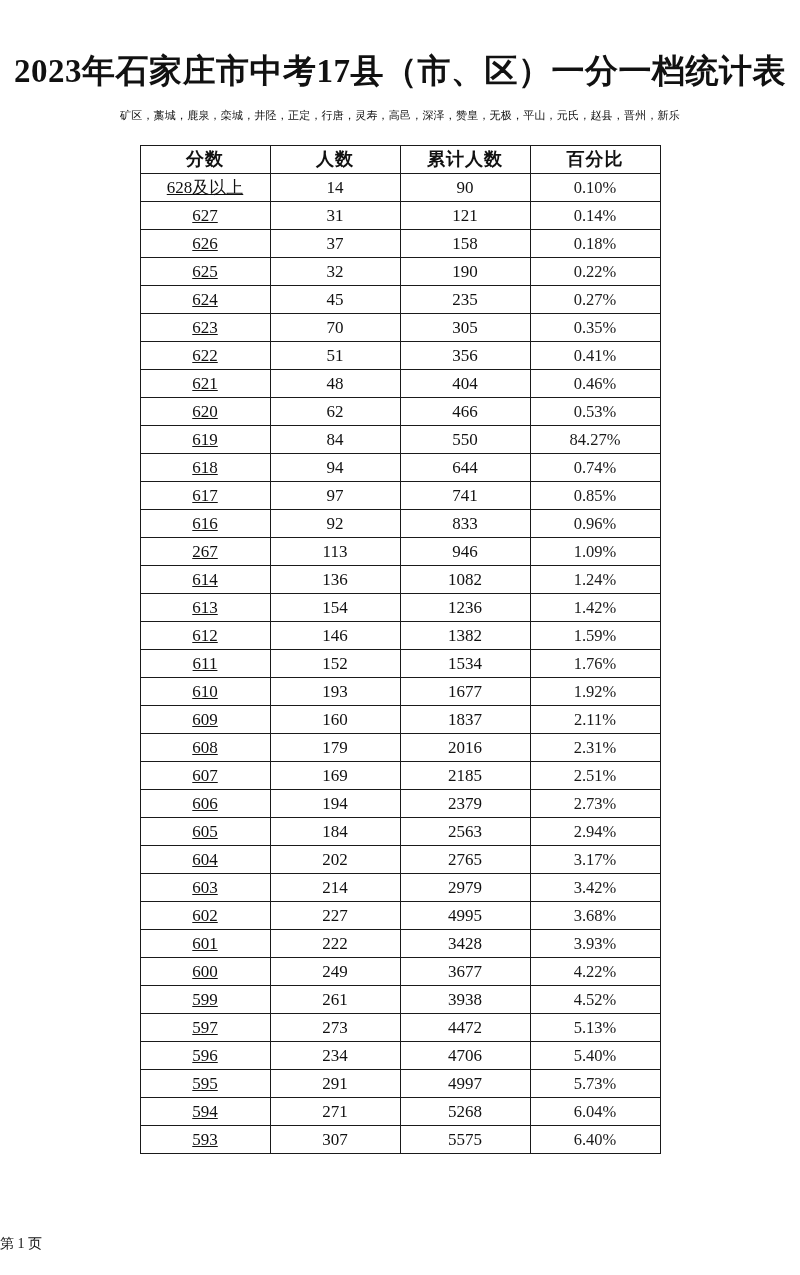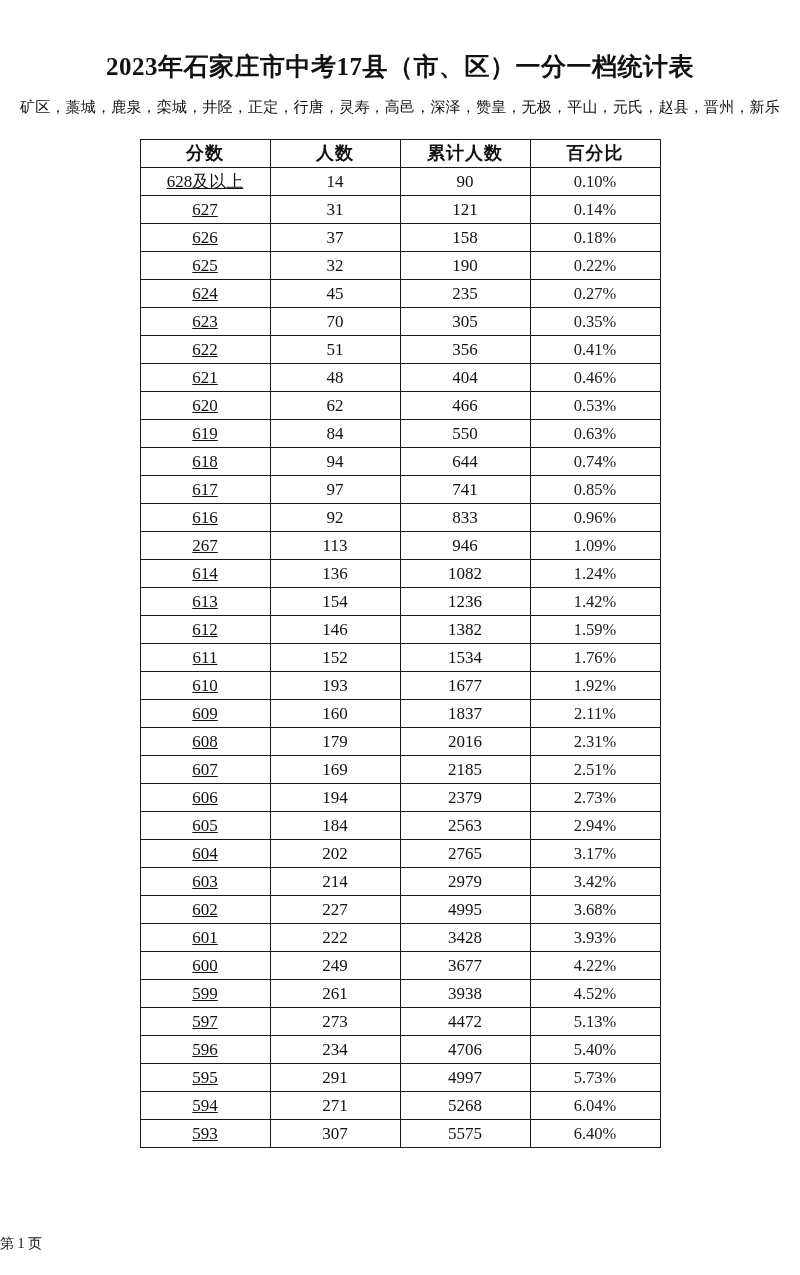--- a/index.html
+++ b/index.html
@@ -17,31 +17,31 @@
   }
   .page {
     width: 800px;
     height: 1275px;
     box-sizing: border-box;
     padding: 0;
     position: relative;
   }
   .doc-title {
     text-align: center;
-    font-size: 25px;
+    font-size: 33px;
     font-weight: bold;
     letter-spacing: 0.5px;
     margin: 0;
     padding-top: 52px;
     line-height: 1.2;
     font-family: "Liberation Serif", "DejaVu Serif", serif;
   }
   .doc-subtitle {
     text-align: center;
-    font-size: 15px;
+    font-size: 11px;
     margin: 0;
     padding-top: 16px;
     letter-spacing: 0.2px;
     color: #111111;
     font-family: "Liberation Serif", "DejaVu Serif", serif;
   }
   .table-wrap {
     margin-top: 22px;
     display: flex;
     justify-content: center;
@@ -165,21 +165,21 @@
           <tr>
             <td class="score">620</td>
             <td class="count">62</td>
             <td class="cum">466</td>
             <td class="pct">0.53%</td>
           </tr>
           <tr>
             <td class="score">619</td>
             <td class="count">84</td>
             <td class="cum">550</td>
-            <td class="pct">0.63%</td>
+            <td class="pct">84.27%</td>
           </tr>
           <tr>
             <td class="score">618</td>
             <td class="count">94</td>
             <td class="cum">644</td>
             <td class="pct">0.74%</td>
           </tr>
           <tr>
             <td class="score">617</td>
             <td class="count">97</td>

